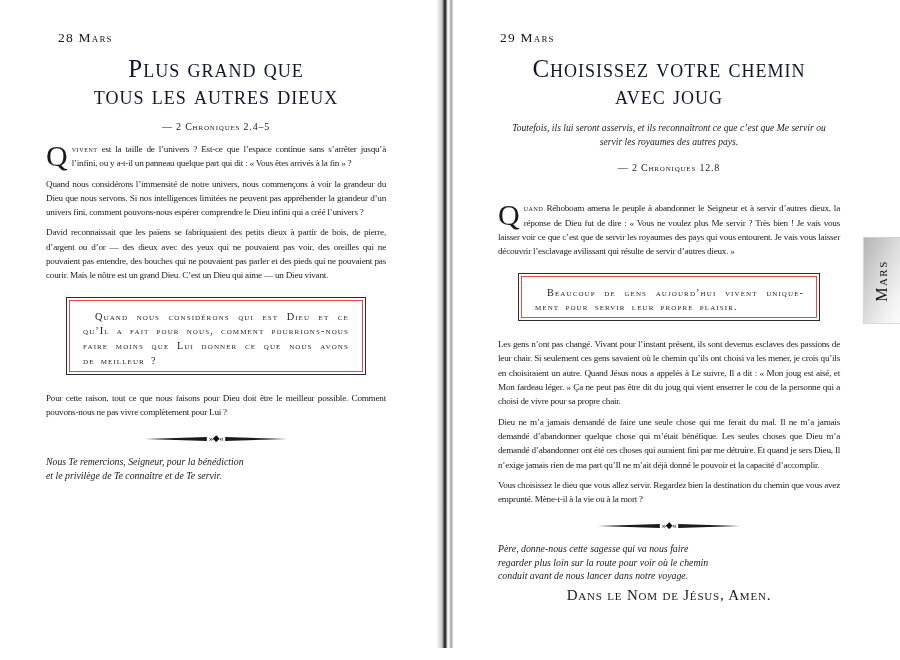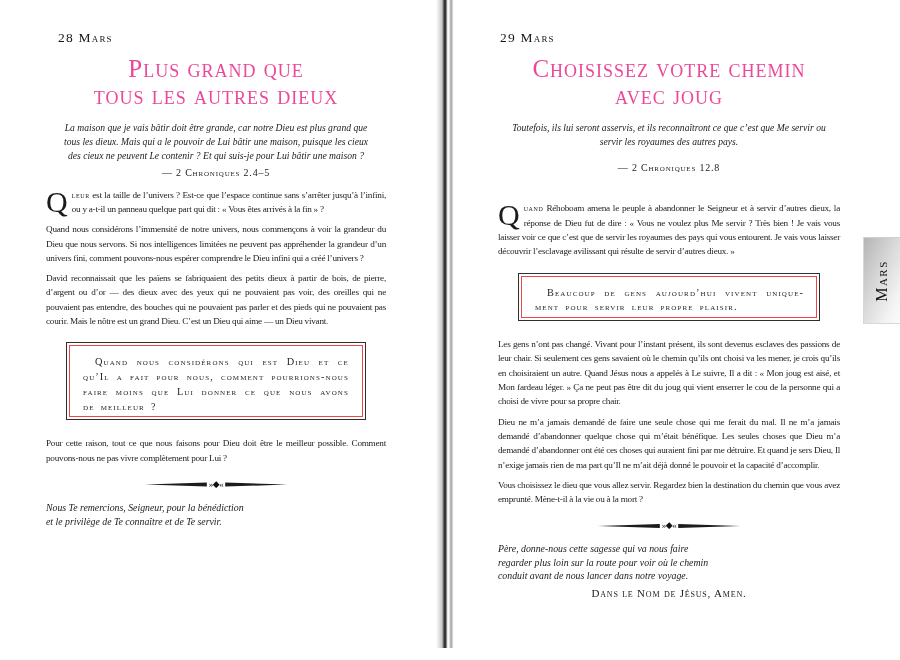--- a/index.html
+++ b/index.html
@@ -29,21 +29,21 @@
   .page.right .date { margin-left: 2px; }
 
   .title {
     margin: 10px 0 12px;
     font-weight: 400;
     font-variant: small-caps;
     font-size: 25px;
     line-height: 27px;
     letter-spacing: 1px;
     text-align: center;
-    color: #ec4899;
+    color: #0f172a;
   }
   .title .title-line { display: block; }
 
   .epigraph {
     width: 318px;
     margin: 0 auto 3px;
     font-style: italic;
     font-size: 9.6px;
     line-height: 14.2px;
     text-align: center;
@@ -123,21 +123,21 @@
   }
 
   .prayer {
     font-style: italic;
     font-size: 9.8px;
     line-height: 13.5px;
     color: #202020;
   }
   .amen {
     font-variant: small-caps;
-    font-size: 11px;
+    font-size: 15px;
     letter-spacing: 0.8px;
     text-align: center;
     margin-top: 4px;
     color: #1a1a1a;
   }
 
   
   .gutter {
     position: absolute;
     left: 436px; top: 0;
@@ -183,24 +183,23 @@
 <div class="spread">
 
   <section class="page left">
     <div class="date">28 Mars</div>
 
     <h1 class="title">
       <span class="title-line">Plus grand que</span>
       <span class="title-line">tous les autres dieux</span>
     </h1>
 
-    <div class="epigraph">La maison que je vais bâtir doit être grande, car notre Dieu est plus grand que tous les dieux. Mais qui a le pouvoir de Lui bâtir une maison, puisque les cieux des cieux ne peuvent Le contenir ? Et qui suis-je pour Lui bâtir une maison ?</div>
     <div class="source">— 2 Chroniques 2.4–5</div>
 
-    <p class="body opening"><span class="dropcap">Q</span><span class="lead-sc">leur</span><span> est la taille de l’univers ? Est-ce que l’espace continue sans s’arrêter jusqu’à l’infini, ou y a-t-il un panneau quelque part qui dit : « Vous êtes arrivés à la fin » ?</span></p>
+    <p class="body opening"><span class="dropcap">Q</span><span class="lead-sc">vivent</span><span> est la taille de l’univers ? Est-ce que l’espace continue sans s’arrêter jusqu’à l’infini, ou y a-t-il un panneau quelque part qui dit : « Vous êtes arrivés à la fin » ?</span></p>
 
     <p class="body">Quand nous considérons l’immensité de notre univers, nous commençons à voir la grandeur du Dieu que nous servons. Si nos intelligences limitées ne peuvent pas appréhender la grandeur d’un univers fini, comment pouvons-nous espérer comprendre le Dieu infini qui a créé l’univers ?</p>
     <p class="body">David reconnaissait que les païens se fabriquaient des petits dieux à partir de bois, de pierre, d’argent ou d’or — des dieux avec des yeux qui ne pouvaient pas voir, des oreilles qui ne pouvaient pas entendre, des bouches qui ne pouvaient pas parler et des pieds qui ne pouvaient pas courir. Mais le nôtre est un grand Dieu. C’est un Dieu qui aime — un Dieu vivant.</p>
 
     <div class="callout">
       <div class="callout-inner">
         <div class="callout-text">Quand nous considérons qui est Dieu et ce qu’Il a fait pour nous, comment pourrions-nous faire moins que Lui donner ce que nous avons de meilleur ?</div>
       </div>
     </div>
 

